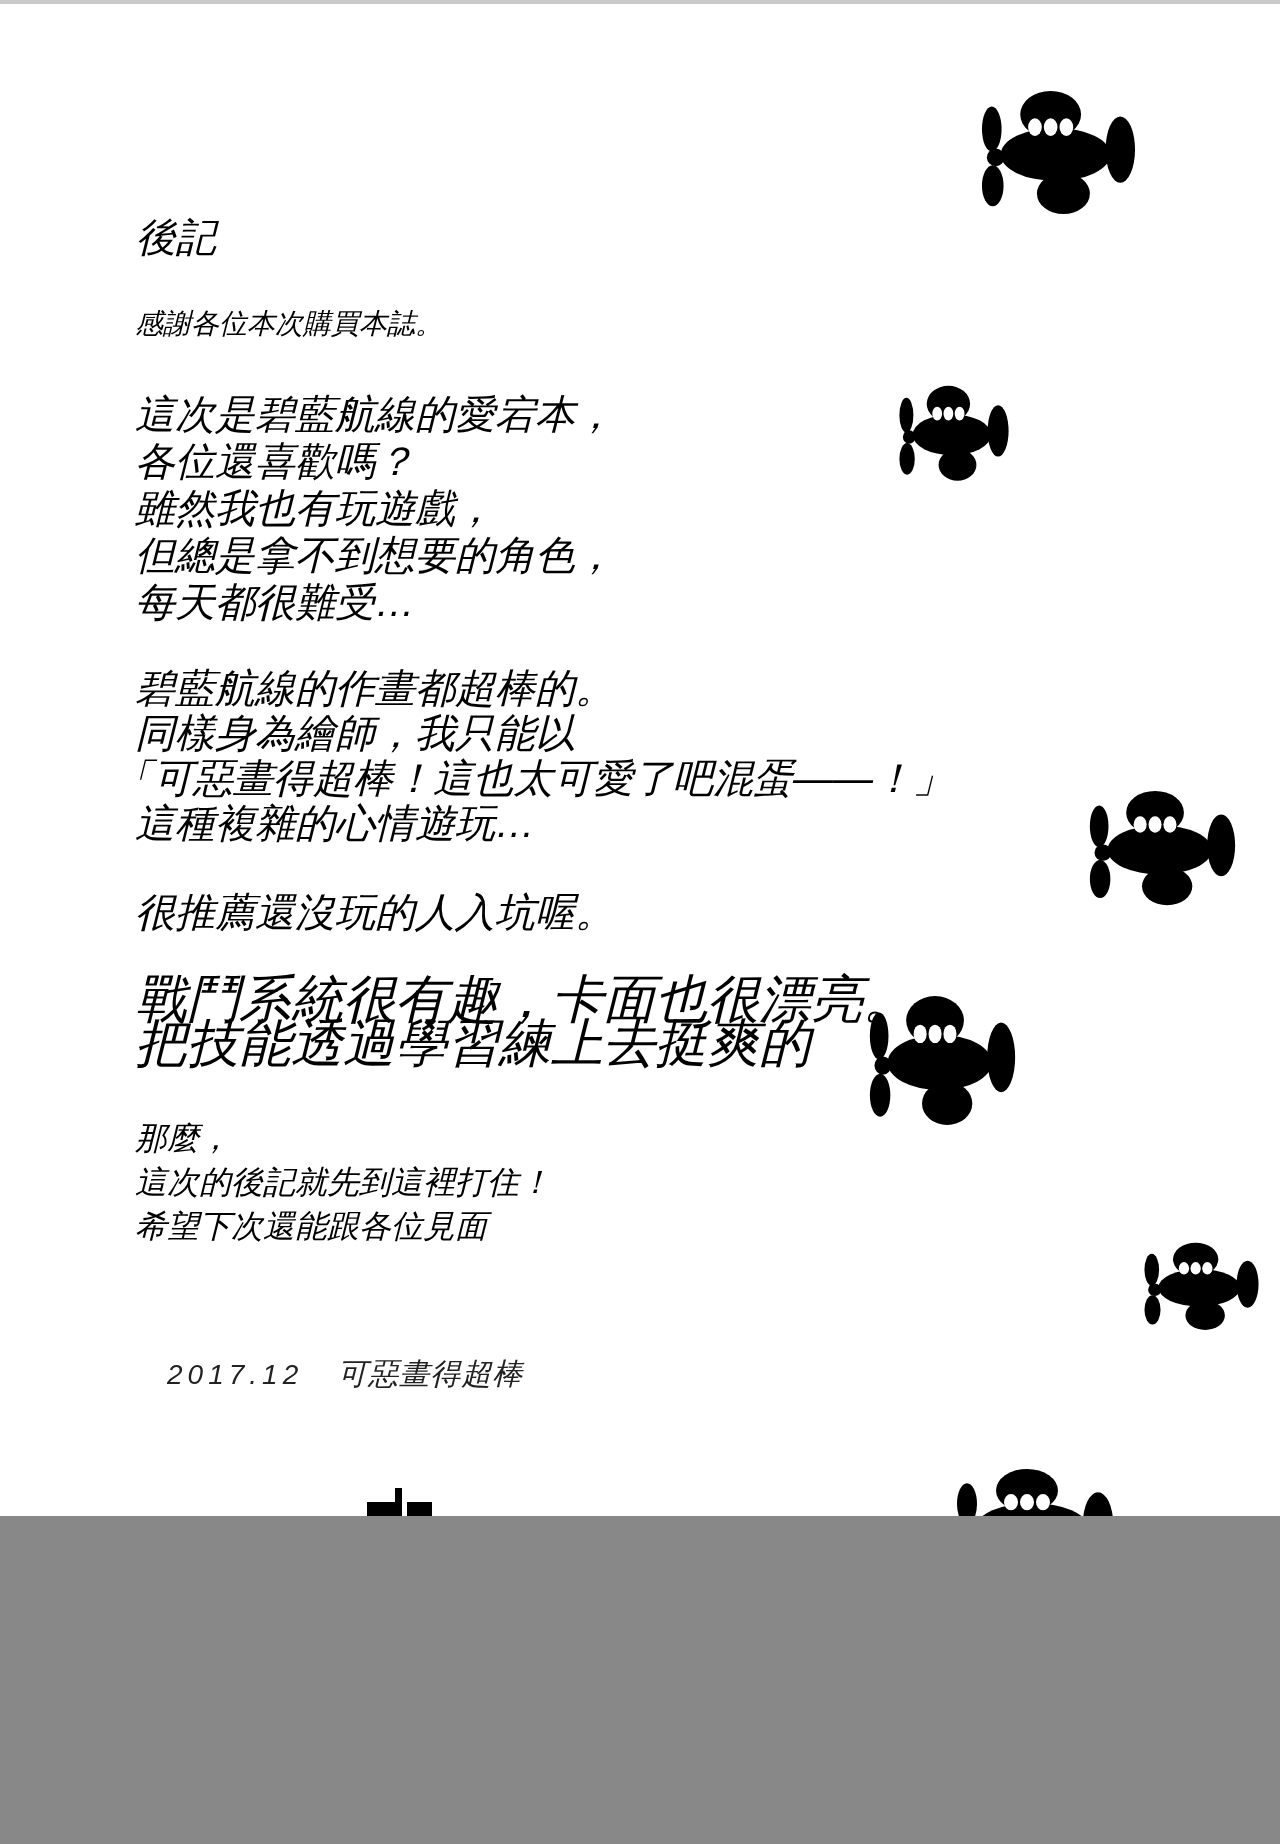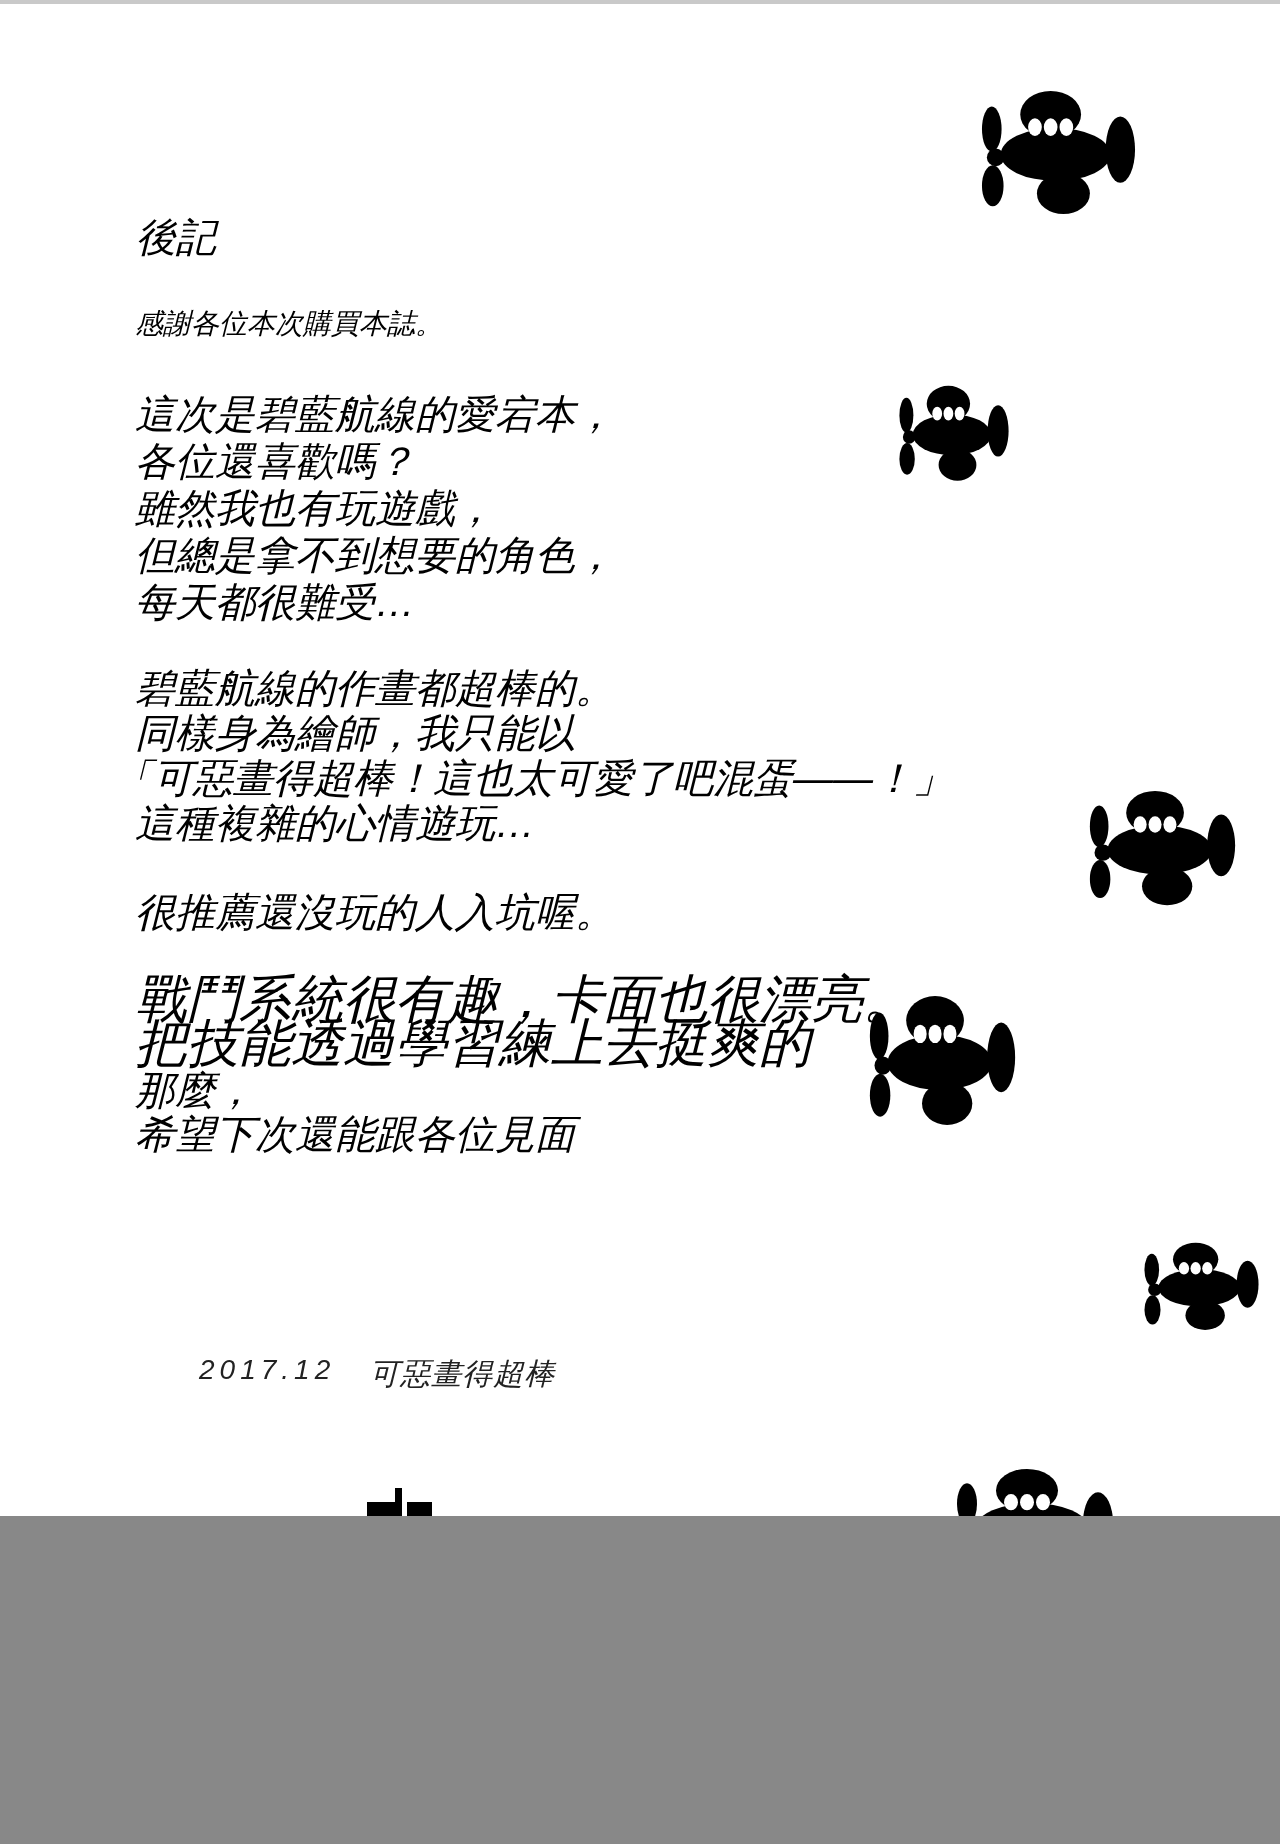--- a/index.html
+++ b/index.html
@@ -17,27 +17,27 @@
     position:absolute;top:0;left:0;width:1280px;height:4px;
     background:#c9c9c9;
   }
   .txt{position:absolute;font-weight:500;color:#000;}
   .heading{left:136px;top:214px;font-size:40px;line-height:46px;}
   .p0{left:135px;top:301px;font-size:28px;line-height:46px;}
   .p1{left:135px;top:391px;font-size:40px;line-height:47px;}
   .p2{left:135px;top:666px;font-size:40px;line-height:45px;}
   .p3{left:135px;top:889px;font-size:40px;line-height:46px;}
   .p4{left:135px;top:977px;font-size:52px;line-height:44px;}
-  .p5{left:135px;top:1068px;font-size:40px;line-height:44px;}
+  .p5{left:135px;top:1116px;font-size:32px;line-height:44px;}
   .line{white-space:pre;}
   .line.quote{margin-left:-22px;}
   .signature{
     position:absolute;left:167px;top:1354px;
     font-size:28px;font-weight:400;color:#222;
-    display:flex;align-items:flex-start;margin-left:32px;
+    display:flex;align-items:center;
   }
   .sig-date{letter-spacing:5px;}
   .sig-author{margin-left:34px;font-size:30px;letter-spacing:1px;}
   .plane{position:absolute;}
   .bottom-scene{position:absolute;left:0;top:1450px;}
   .defs-holder{position:absolute;width:0;height:0;overflow:hidden;}
 </style>
 </head>
 <body>
 
@@ -91,20 +91,21 @@
     <div class="line">很推薦還沒玩的人入坑喔。</div>
   </div>
 
   <div class="txt p4">
     <div class="line">戰鬥系統很有趣，卡面也很漂亮。</div>
     <div class="line">把技能透過學習練上去挺爽的</div>
   </div>
 
   <div class="txt p5">
     <div class="line">那麼，</div>
+    <div class="line">這次的後記就先到這裡打住！</div>
     <div class="line">希望下次還能跟各位見面</div>
   </div>
 
   <div class="signature">
     <span class="sig-date">2017.12</span>
     <span class="sig-author">可惡畫得超棒</span>
   </div>
 
   <svg class="plane" style="left:980px;top:90px" width="157" height="127" viewBox="0 0 160 130" preserveAspectRatio="none">
       <use href="#plane-sym"></use>

